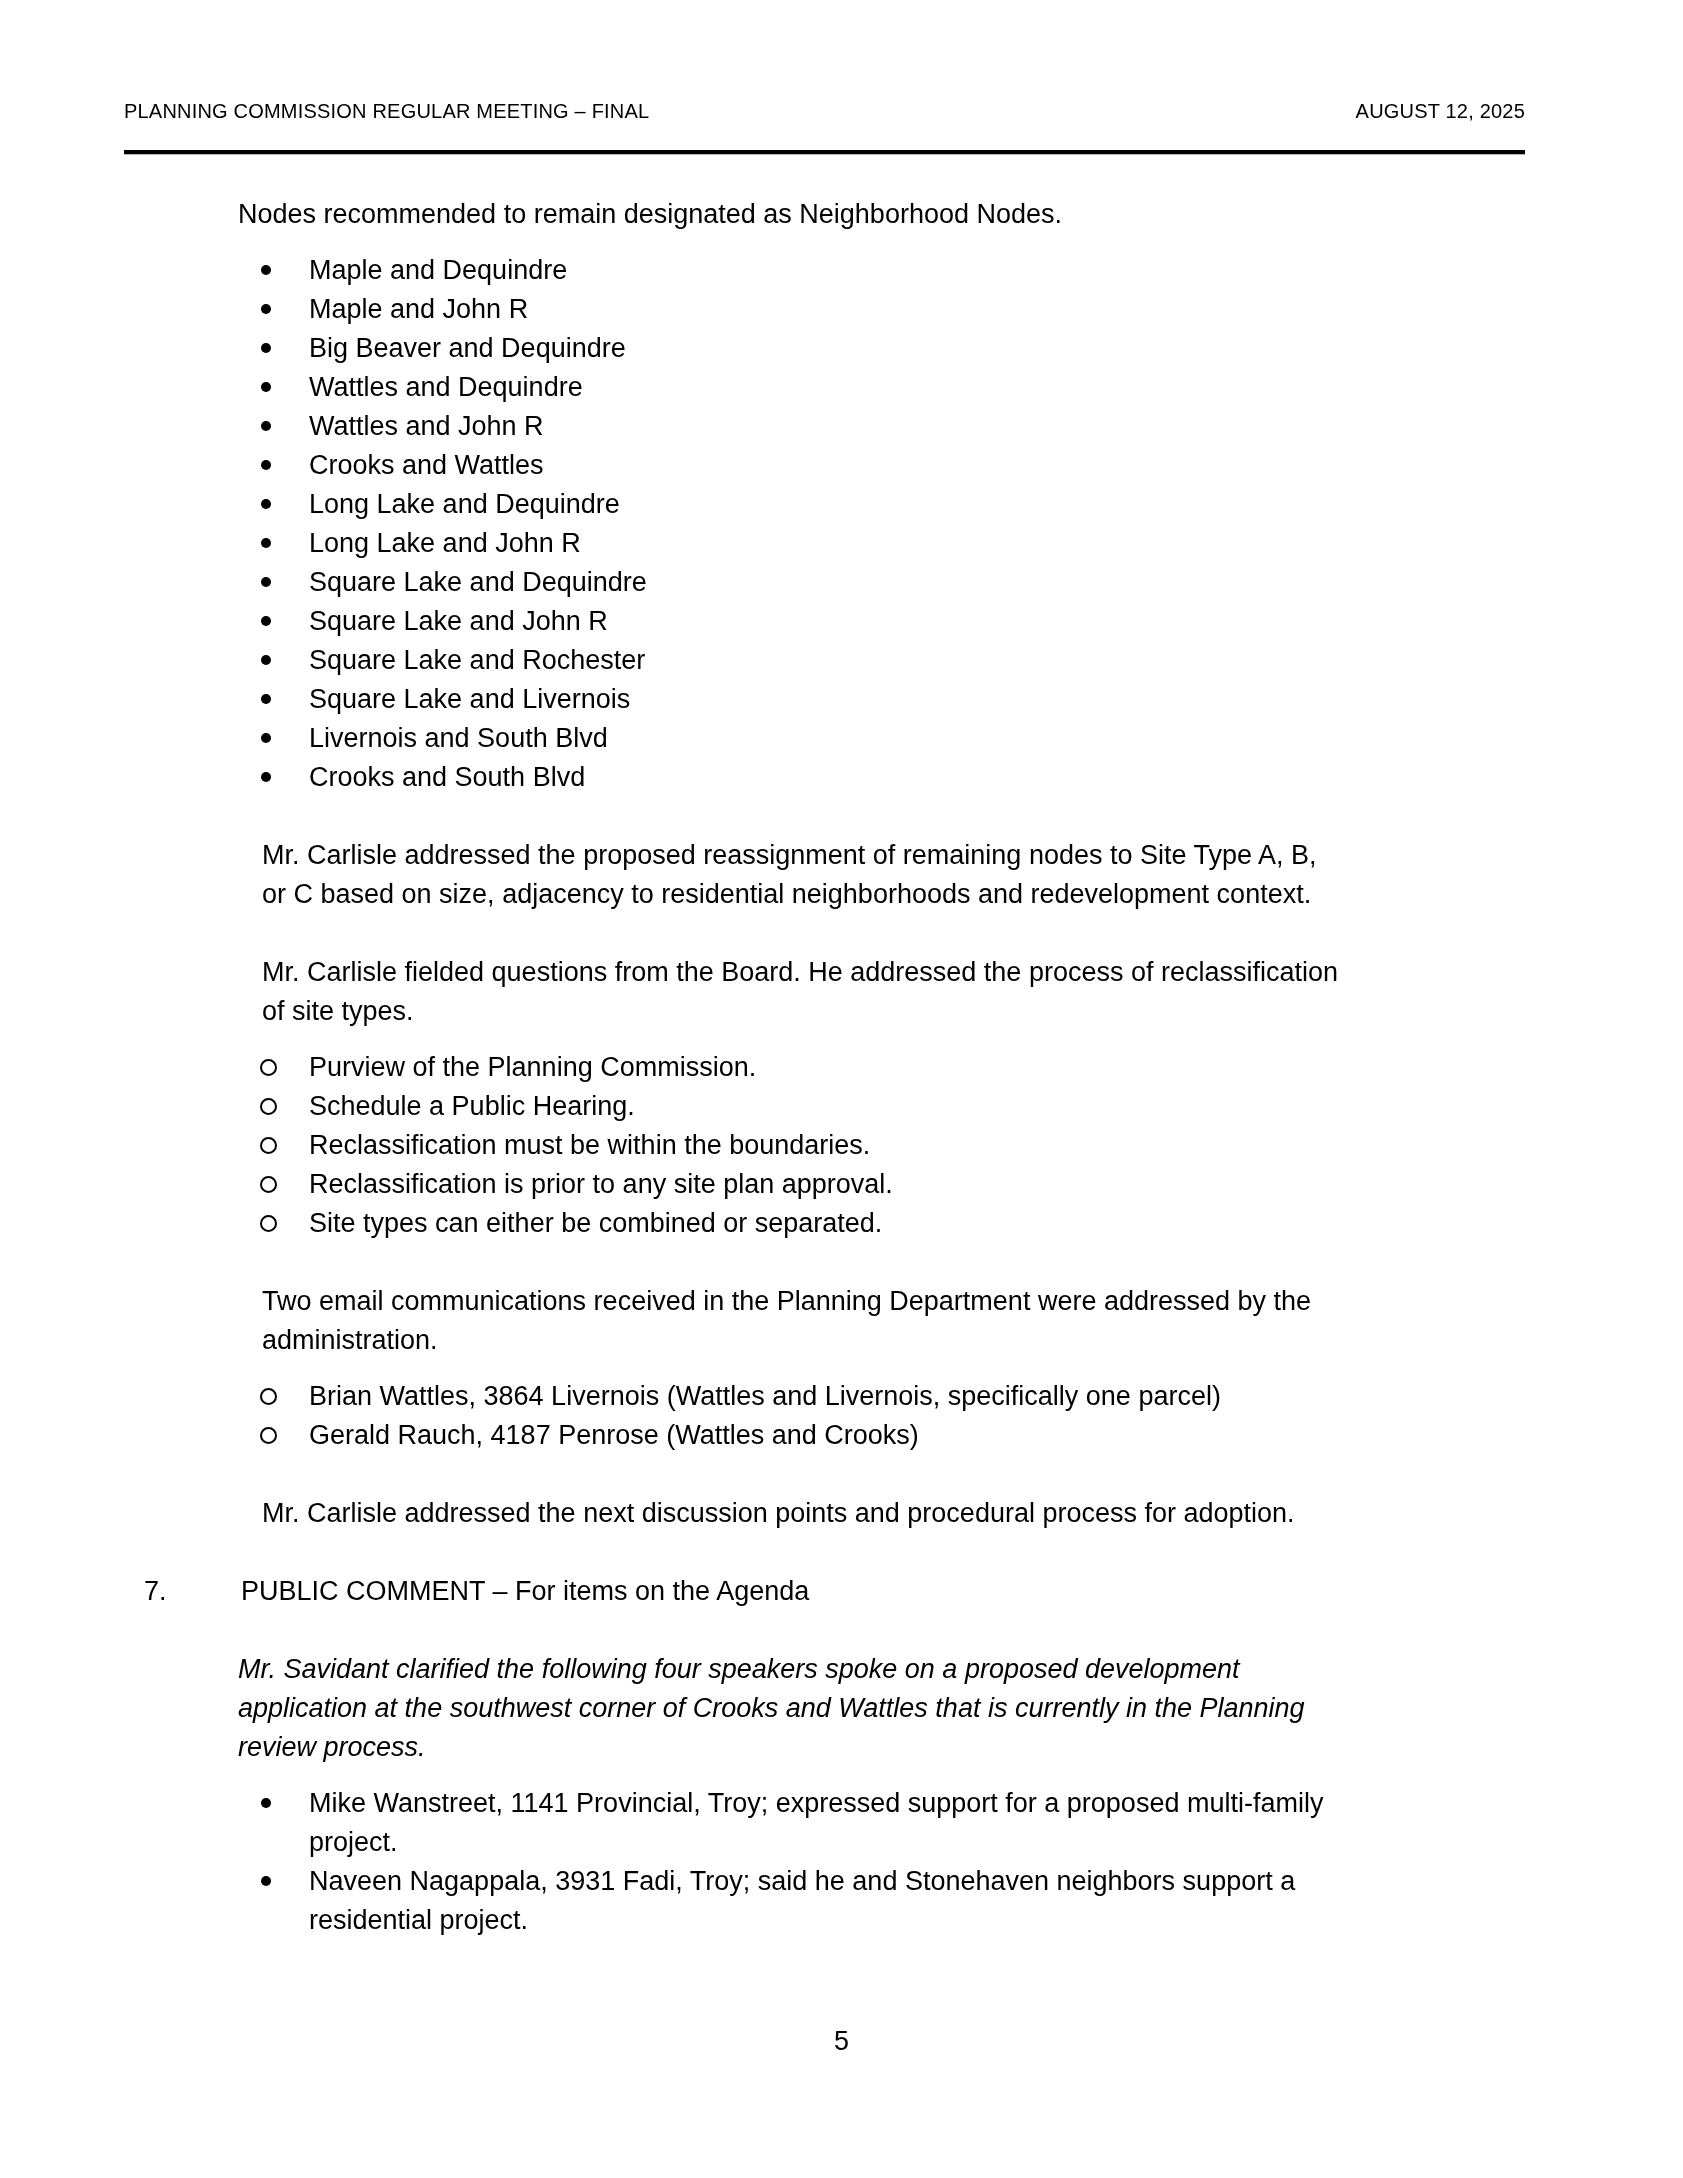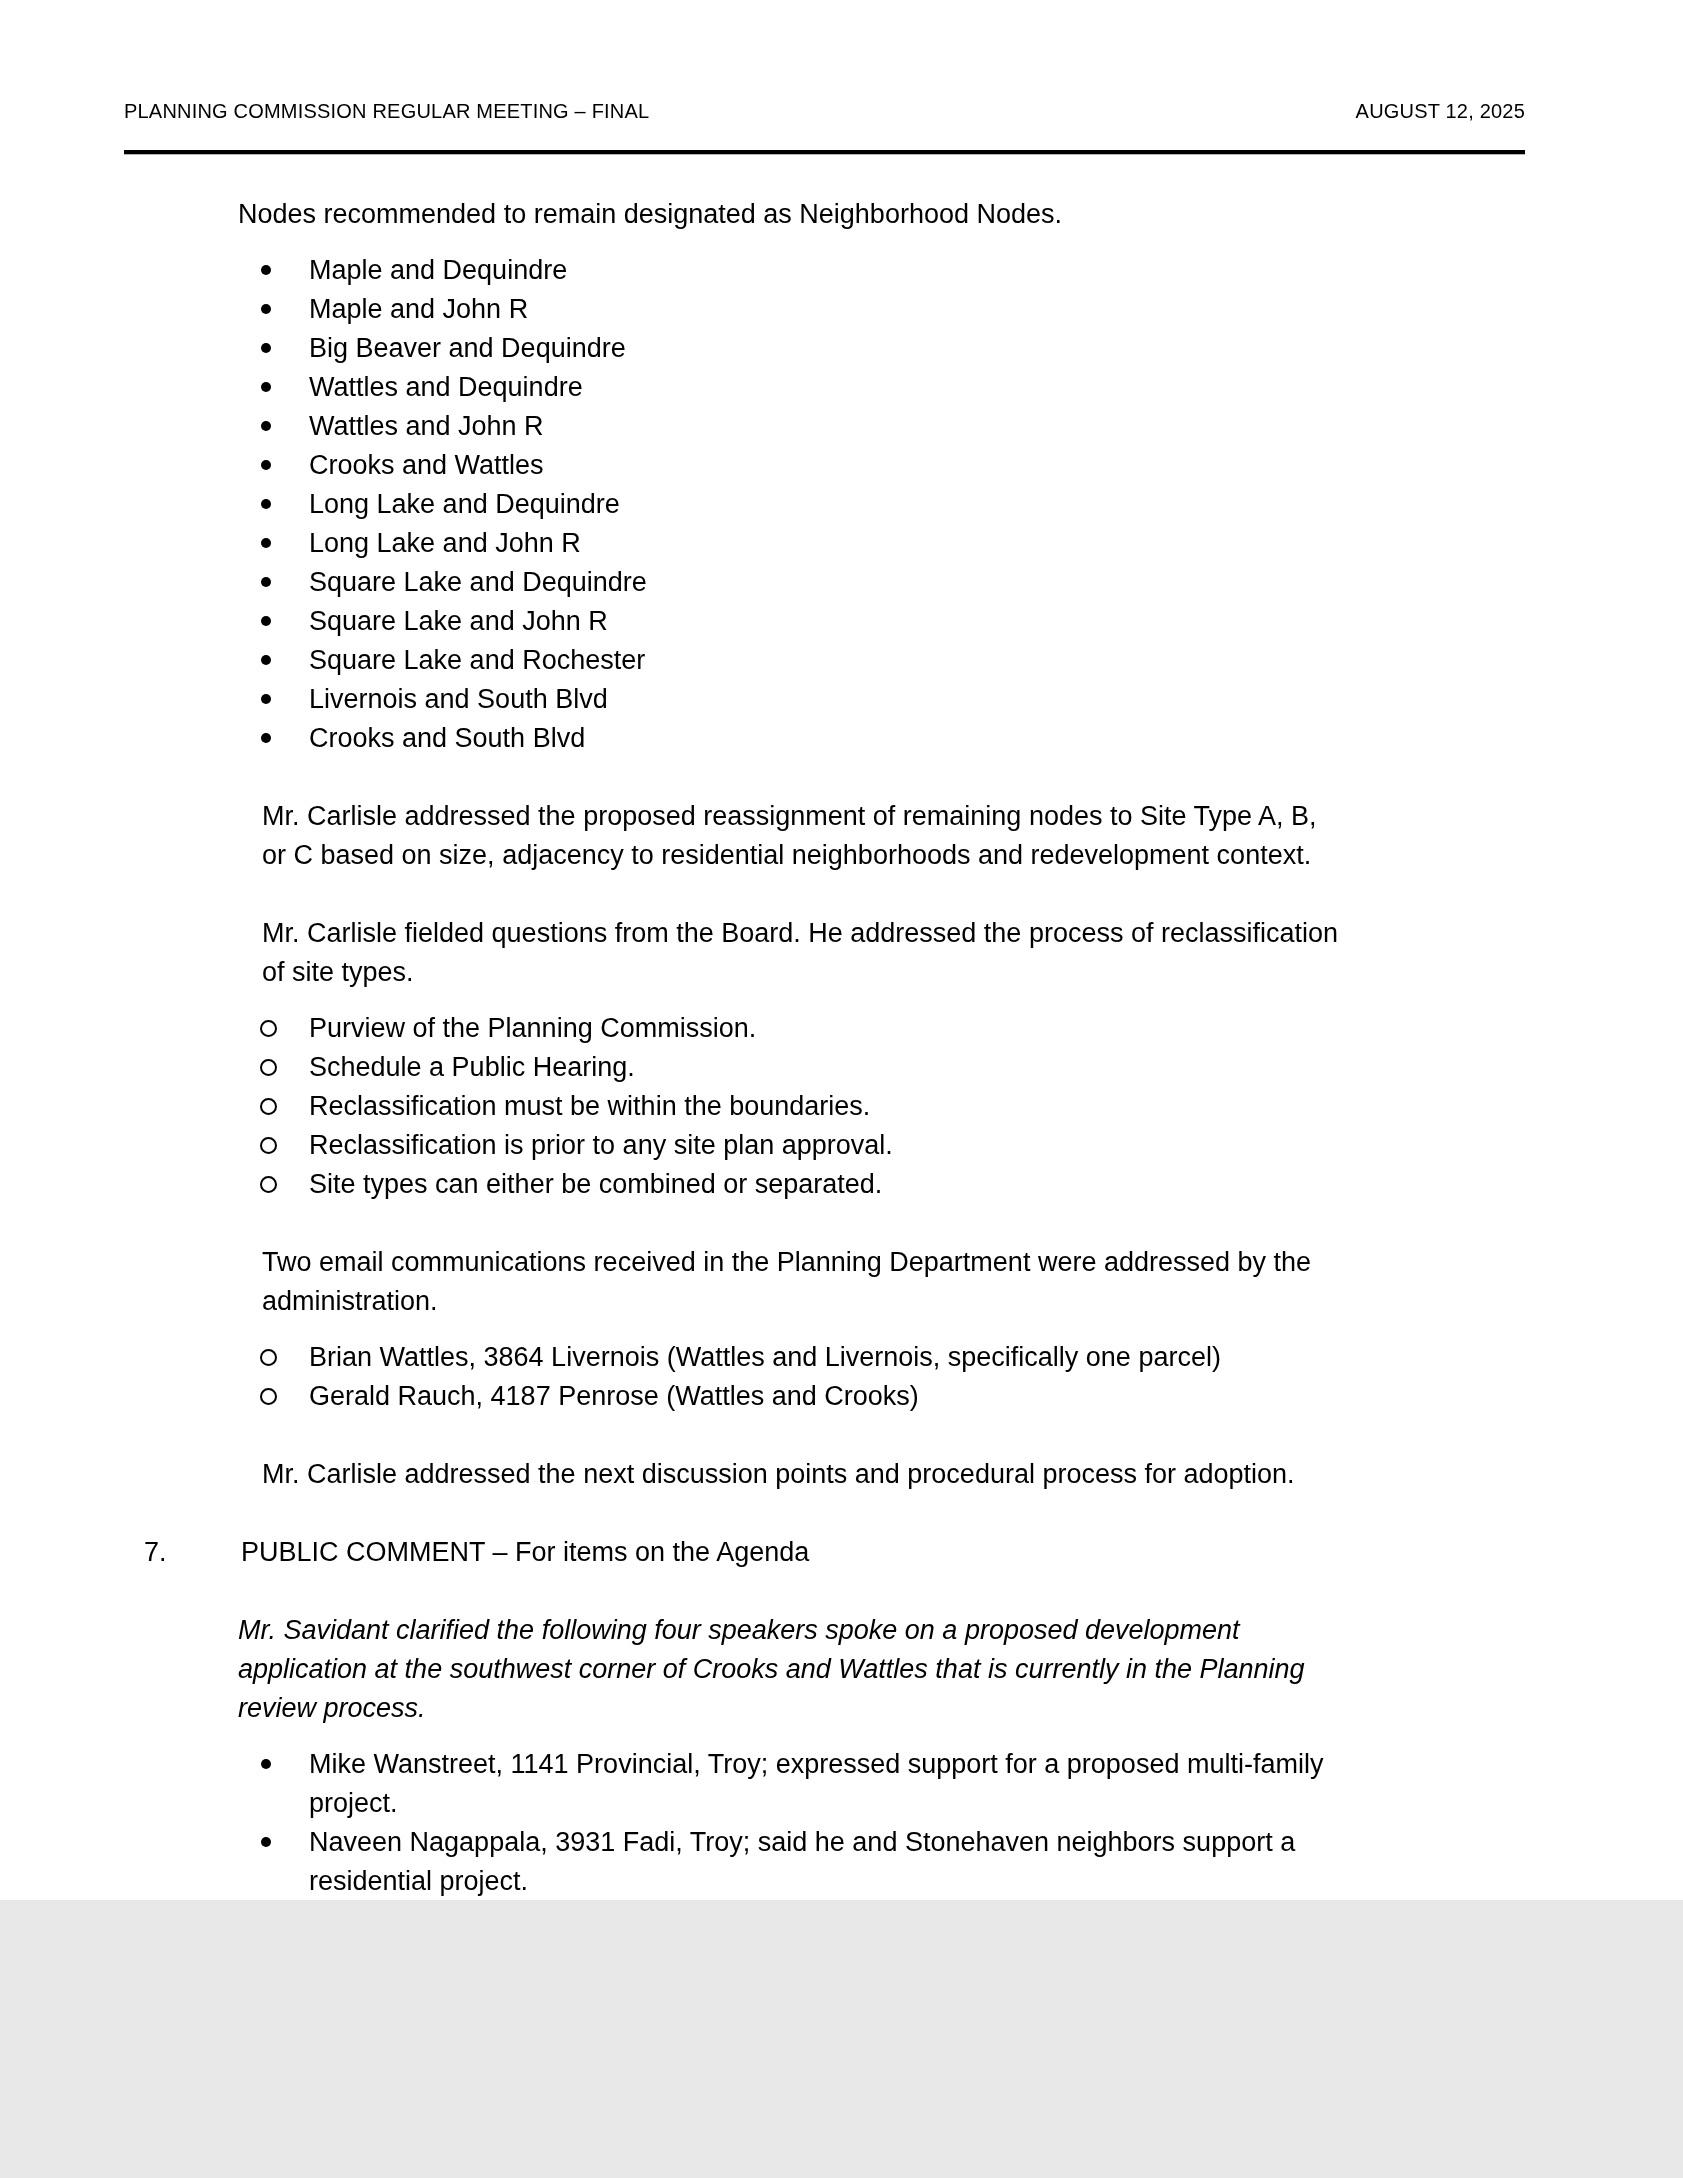--- a/index.html
+++ b/index.html
@@ -1,20 +1,20 @@
 <!DOCTYPE html>
 <html><head>
 <meta charset="utf-8">
 <style>
   * { margin: 0; padding: 0; box-sizing: border-box; }
   html, body { background: #e8e8e8; }
   .page {
     position: relative;
     width: 1683px;
-    height: 1900px;
+    height: 2178px;
     background: #ffffff;
     padding: 0 158px 0 124px;
     font-family: "Liberation Sans", sans-serif;
     font-size: 27px;
     line-height: 39px;
     color: #000;
     overflow: hidden;
   }
   .header-row {
     display: flex;
@@ -104,20 +104,21 @@
         <li class="bullet-disc">Maple and John R</li>
         <li class="bullet-disc">Big Beaver and Dequindre</li>
         <li class="bullet-disc">Wattles and Dequindre</li>
         <li class="bullet-disc">Wattles and John R</li>
         <li class="bullet-disc">Crooks and Wattles</li>
         <li class="bullet-disc">Long Lake and Dequindre</li>
         <li class="bullet-disc">Long Lake and John R</li>
         <li class="bullet-disc">Square Lake and Dequindre</li>
         <li class="bullet-disc">Square Lake and John R</li>
         <li class="bullet-disc">Square Lake and Rochester</li>
+        <li class="bullet-disc">Square Lake and Livernois</li>
         <li class="bullet-disc">Livernois and South Blvd</li>
         <li class="bullet-disc">Crooks and South Blvd</li>
       </ul>
 
     <p class="para gap">Mr. Carlisle addressed the proposed reassignment of remaining nodes to Site Type A, B,
 or C based on size, adjacency to residential neighborhoods and redevelopment context.</p>
 
     <p class="para gap">Mr. Carlisle fielded questions from the Board. He addressed the process of reclassification
 of site types.</p>
 

